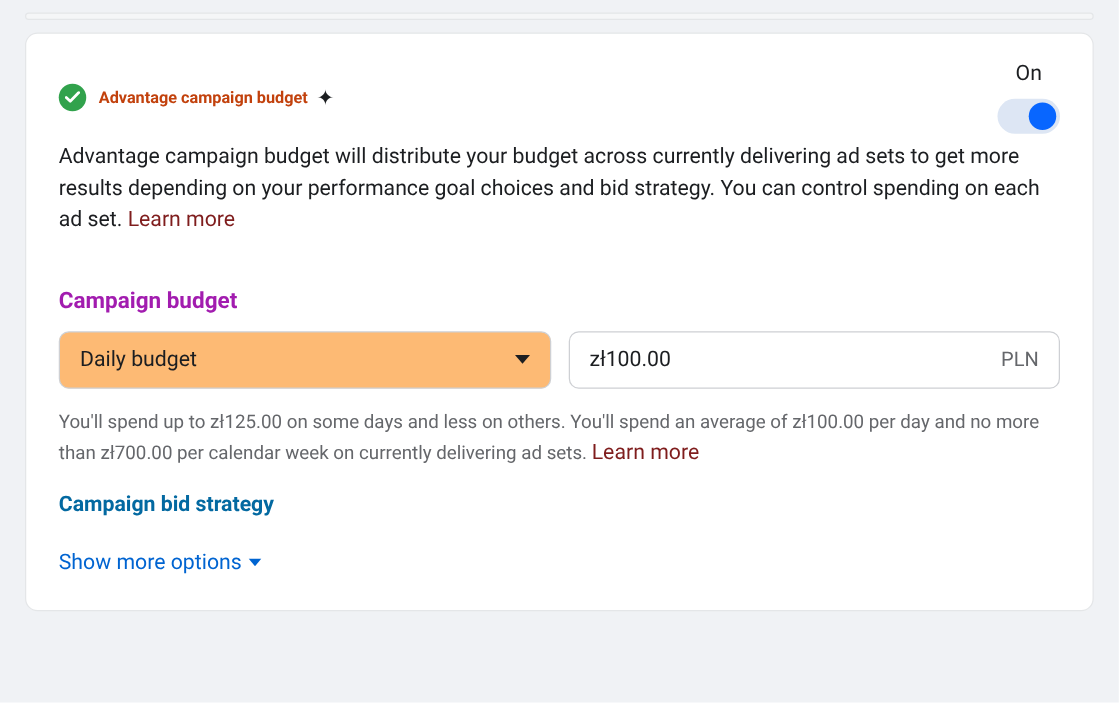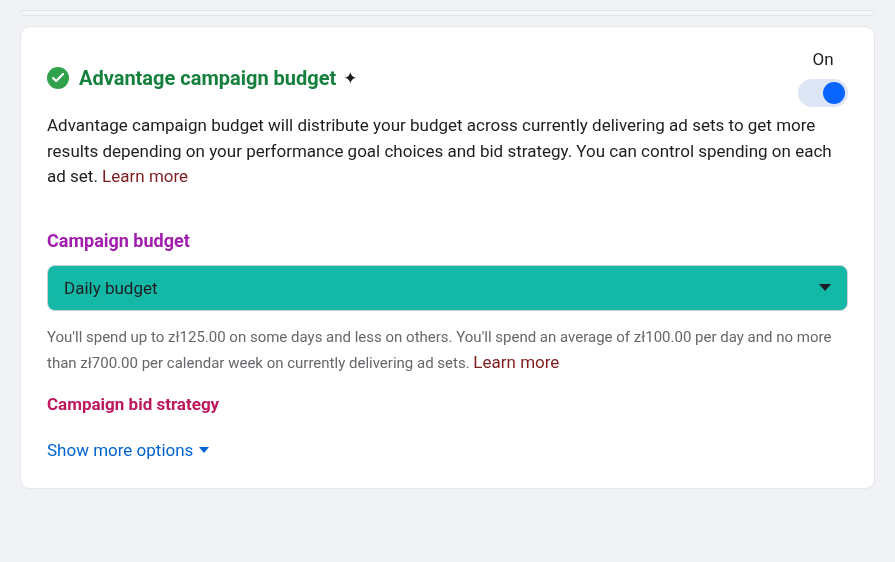--- a/index.html
+++ b/index.html
@@ -40,23 +40,23 @@
       height: 22px;
       background: #31a24c;
       border-radius: 50%;
       display: flex;
       align-items: center;
       justify-content: center;
       flex-shrink: 0;
     }
     .check-circle svg { display: block; }
     .title {
-      font-size: 20px;
+      font-size: 13px;
       font-weight: 700;
-      color: #15803d;
+      color: #c2410c;
     }
     .sparkle {
       font-size: 17px;
       color: #1c1e21;
       margin-left: -3px;
     }
     .toggle-group {
       display: flex;
       align-items: center;
       gap: 10px;
@@ -106,21 +106,21 @@
     }
     .select-box {
       flex: 1;
       border: 1px solid #ced0d4;
       border-radius: 8px;
       padding: 12px 16px;
       display: flex;
       align-items: center;
       justify-content: space-between;
       cursor: pointer;
-      background: #14b8a6;
+      background: #fdba74;
     }
     .select-text {
       font-size: 17px;
       color: #1c1e21;
     }
     .caret {
       width: 0;
       height: 0;
       border-left: 6px solid transparent;
       border-right: 6px solid transparent;
@@ -154,21 +154,21 @@
       color: #65676b;
       line-height: 1.6;
       margin-bottom: 18px;
     }
     .help-text .link {
       font-size: 17px;
     }
     .bid-label {
       font-size: 17px;
       font-weight: 700;
-      color: #be185d;
+      color: #0369a1;
       margin-bottom: 26px;
     }
     .bid-value {
       font-size: 17px;
       color: #1c1e21;
       margin-bottom: 30px;
     }
     .show-more {
       display: flex;
       align-items: center;
@@ -217,20 +217,24 @@
     <span class="link">Learn more</span>
   </p>
 
   <div class="section-label">Campaign budget</div>
 
   <div class="budget-row">
     <div class="select-box">
       <span class="select-text">Daily budget</span>
       <span class="caret"></span>
     </div>
+    <div class="input-box">
+      <input class="input-value" value="zł100.00" style="">
+      <span class="currency">PLN</span>
+    </div>
   </div>
 
   <p class="help-text">
     <span>You'll spend up to zł125.00 on some days and less on others. You'll spend an average of zł100.00 per day and no more than zł700.00 per calendar week on currently delivering ad sets.</span>
     <span> </span>
     <span class="link">Learn more</span>
   </p>
 
   <div class="bid-label">Campaign bid strategy</div>
 

